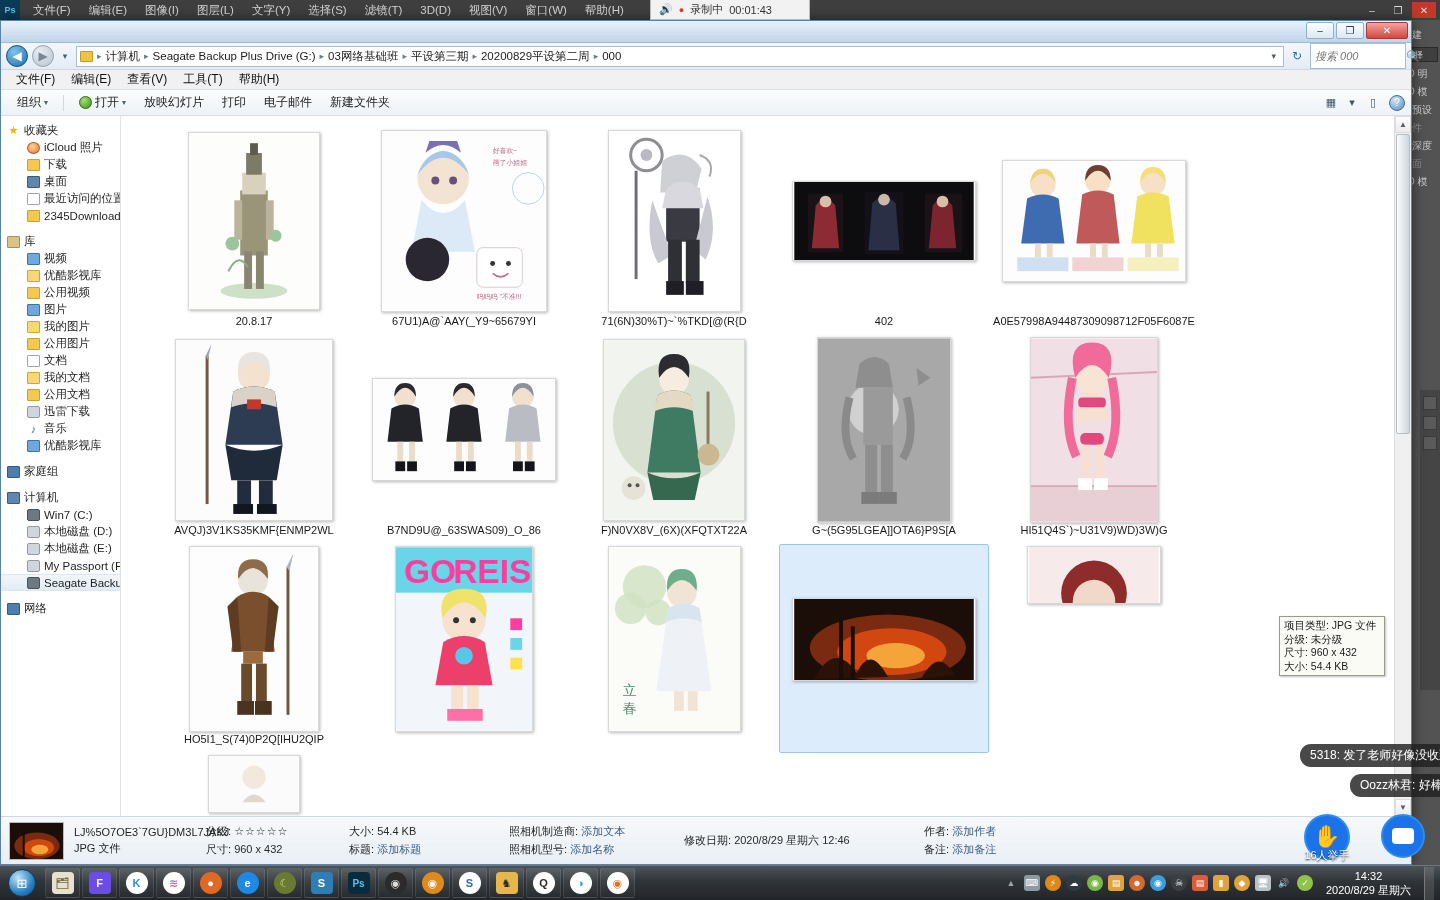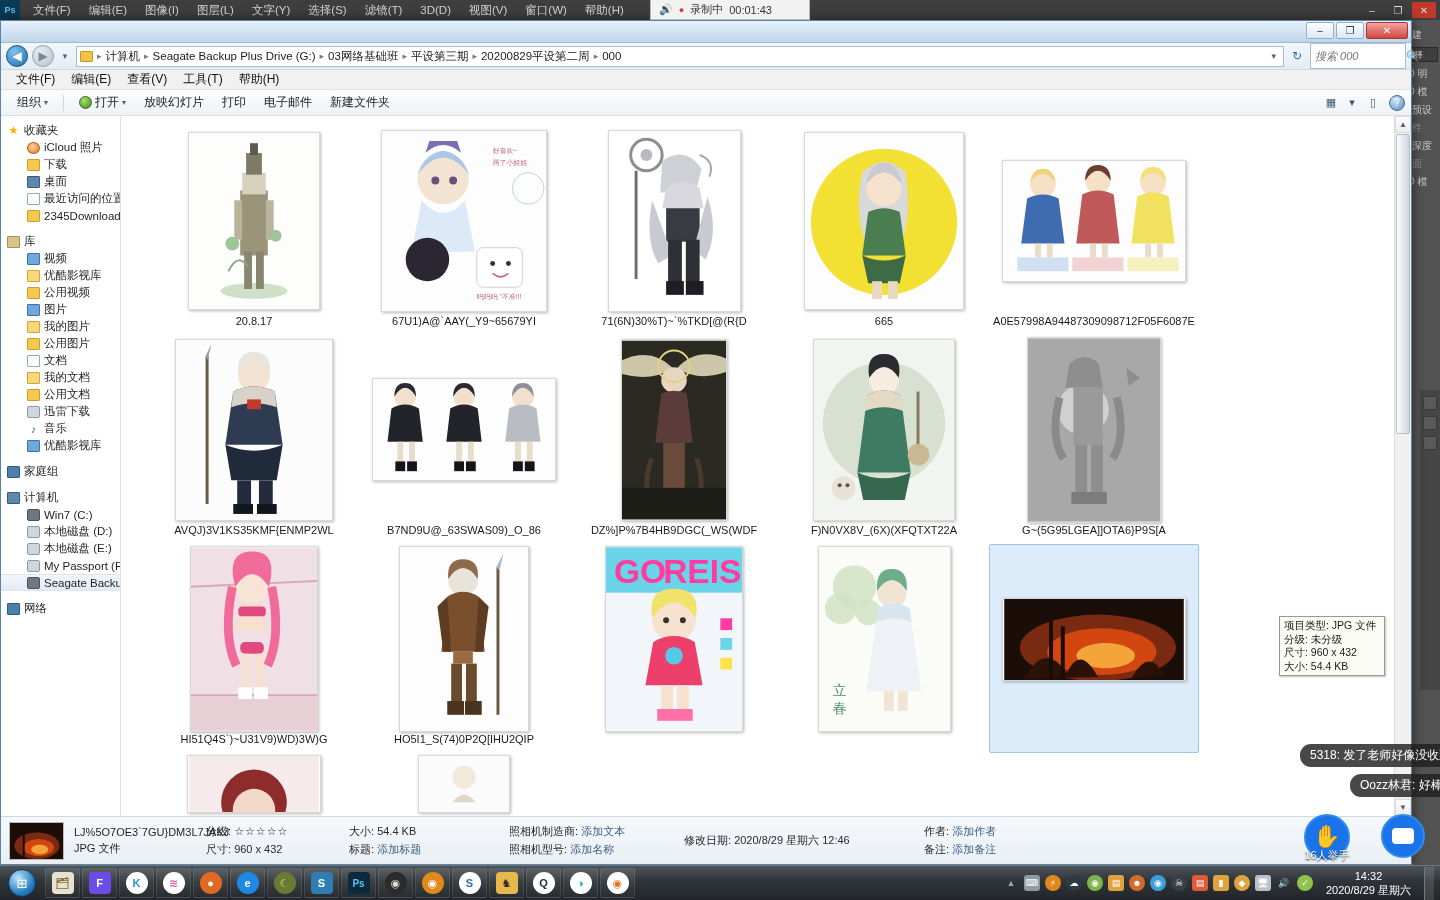--- a/index.html
+++ b/index.html
@@ -635,39 +635,40 @@
               <rect x="78" y="152" width="18" height="14" fill="#1e1e24"></rect>
               <rect x="26" y="40" width="3" height="110" fill="#6e6e76"></rect>
               <path d="M92 24 q16 6 10 22" stroke="#a6a6ae" fill="none" stroke-width="2"></path>
               </svg>
             </div>
           </div>
           <div class="fname">71(6N)30%T)~`%TKD[@(R{D</div>
         </div>
 
 
-
-        <div class="tile">
-          <div class="thumbwrap">
-            <div class="thumb" style="width:160px;height:178px">
-              <svg class="art" viewBox="0 0 160 178">
-                  <rect width="160" height="178" fill="#fdfdfd"></rect>
-              <circle cx="80" cy="90" r="74" fill="#f2e033"></circle>
-              <path d="M58 40 q22 -22 44 0 q6 44 -4 70 q-20 10 -38 -2 q-10 -32 -2 -68" fill="#d9d9d9"></path>
-              <circle cx="80" cy="56" r="18" fill="#f5e2cd"></circle>
-              <path d="M62 52 q18 -24 36 0 q-4 -22 -18 -22 q-14 0 -18 22" fill="#c9c9cf"></path>
-              <path d="M64 80 q16 -8 32 0 l6 44 h-44 z" fill="#4a7d50"></path>
-              <path d="M58 124 q22 10 44 0 l-6 28 h-32 z" fill="#3e6b45"></path>
-              <rect x="68" y="150" width="10" height="18" fill="#e8d9c4"></rect>
-              <rect x="84" y="150" width="10" height="18" fill="#e8d9c4"></rect>
-              </svg>
-            </div>
-          </div>
-          <div class="fname">665</div>
-        </div>
+        <div class="tile">
+          <div class="thumbwrap">
+            <div class="thumb" style="width:184px;height:80px">
+              <svg class="art" viewBox="0 0 184 80">
+                  <rect width="184" height="80" fill="#0d0d10"></rect>
+              <rect x="14" y="12" width="36" height="60" fill="#1a1216"></rect>
+              <path d="M22 24 q10 -12 20 0 l4 44 h-28 z" fill="#8d2b34"></path>
+              <circle cx="32" cy="20" r="6" fill="#d8bfa8"></circle>
+              <rect x="72" y="10" width="40" height="64" fill="#141018"></rect>
+              <path d="M80 22 q12 -14 24 0 l4 48 h-32 z" fill="#2b2f46"></path>
+              <circle cx="92" cy="18" r="6" fill="#cbb9a6"></circle>
+              <rect x="134" y="12" width="38" height="60" fill="#1a1216"></rect>
+              <path d="M142 24 q10 -12 20 0 l4 44 h-28 z" fill="#7c2530"></path>
+              <circle cx="152" cy="20" r="6" fill="#d8bfa8"></circle>
+              </svg>
+            </div>
+          </div>
+          <div class="fname">402</div>
+        </div>
+
 
         <div class="tile">
           <div class="thumbwrap">
             <div class="thumb" style="width:184px;height:122px">
               <svg class="art" viewBox="0 0 184 122">
                   <rect width="184" height="122" fill="#fdfdfd"></rect>
               <circle cx="40" cy="24" r="13" fill="#f6e0c6"></circle>
               <path d="M27 22 q13 -18 26 0 q-2 -14 -13 -14 q-11 0 -13 14" fill="#f0d27a"></path>
               <path d="M24 38 q16 -8 32 0 l6 46 h-44 z" fill="#3f6cb0"></path>
               <rect x="32" y="84" width="6" height="14" fill="#e9dcc8"></rect>
@@ -745,39 +746,20 @@
                     <rect x="156" y="64" width="6" height="20" fill="#e8dccb"></rect>
                 <rect x="142" y="84" width="10" height="10" fill="#15151a"></rect>
                     <rect x="154" y="84" width="10" height="10" fill="#15151a"></rect>
               </g>
               </svg>
             </div>
           </div>
           <div class="fname">B7ND9U@_63SWAS09)_O_86</div>
         </div>
 
-        <div class="tile">
-          <div class="thumbwrap">
-            <div class="thumb" style="width:106px;height:182px">
-              <svg class="art" viewBox="0 0 106 182">
-                  <rect width="106" height="182" fill="#2a2a22"></rect>
-              <path d="M0 20 q30 -14 52 8 q-22 14 -52 6 z" fill="#cfc5a8"></path>
-              <path d="M106 18 q-30 -12 -50 10 q22 14 50 4 z" fill="#cfc5a8"></path>
-              <circle cx="53" cy="40" r="13" fill="#e8d6c0"></circle>
-              <circle cx="53" cy="26" r="16" fill="none" stroke="#e0d27e" stroke-width="2"></circle>
-              <path d="M40 54 q13 -6 26 0 l6 50 h-38 z" fill="#5c3c3a"></path>
-              <rect x="42" y="104" width="22" height="46" fill="#6b4a3e"></rect>
-              <path d="M30 120 q-12 34 6 58" stroke="#4a3a2c" fill="none" stroke-width="5"></path>
-              <path d="M76 120 q12 34 -6 58" stroke="#4a3a2c" fill="none" stroke-width="5"></path>
-              <rect y="150" width="106" height="32" fill="#1e1e18"></rect>
-              </svg>
-            </div>
-          </div>
-          <div class="fname">DZ%]P%7B4HB9DGC(_WS(WDF</div>
-        </div>
 
         <div class="tile">
           <div class="thumbwrap">
             <div class="thumb" style="width:142px;height:182px">
               <svg class="art" viewBox="0 0 142 182">
                   <rect width="142" height="182" fill="#f2f4f0"></rect>
               <circle cx="71" cy="84" r="62" fill="#d8e0d2"></circle>
               <circle cx="71" cy="40" r="15" fill="#f6ece0"></circle>
               <path d="M56 38 q15 -22 30 0 q4 -24 -15 -24 q-19 0 -15 24" fill="#2b2b30"></path>
               <path d="M54 56 q17 -10 34 0 l10 78 h-54 z" fill="#3f7a63"></path>

